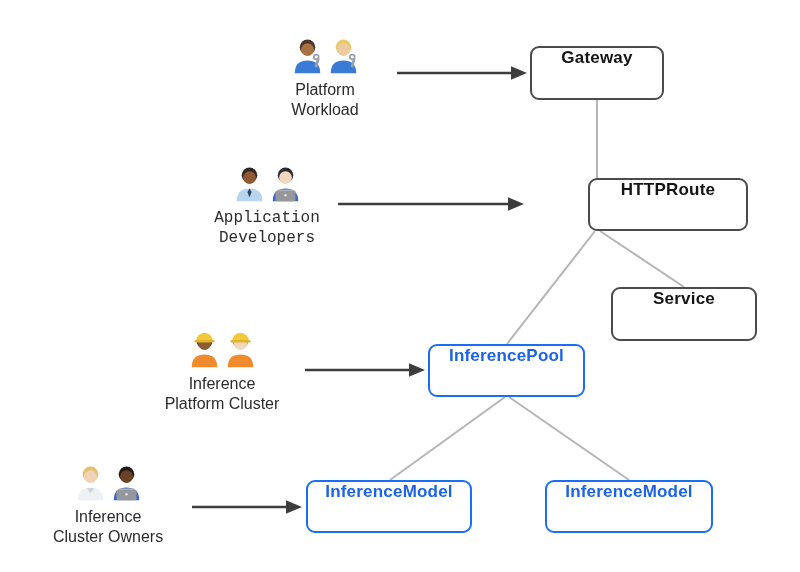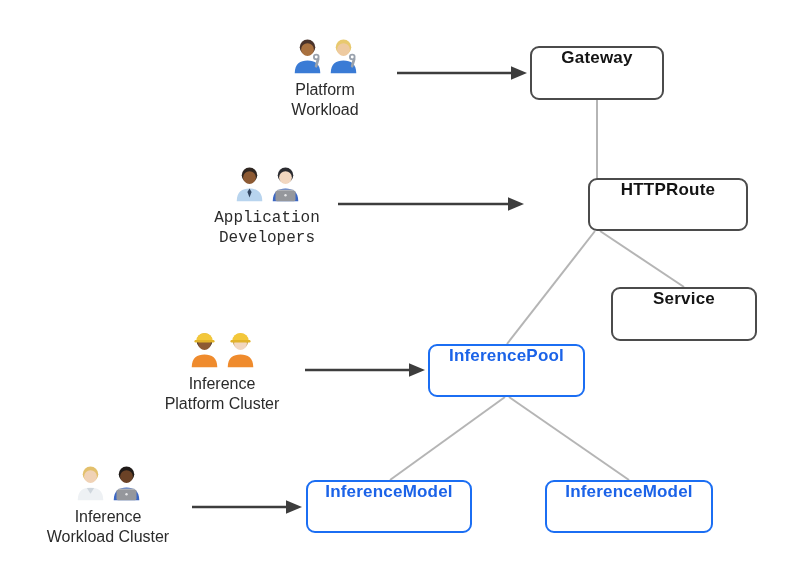--- a/index.html
+++ b/index.html
@@ -161,17 +161,17 @@
           <circle cx="17" cy="11.5" r="8.5" fill="#1f1a18"></circle>
           <circle cx="17" cy="14" r="7" fill="#6b4226"></circle>
           <path d="M3 40 C3 29.5 9 26 17 26 C25 26 31 29.5 31 40 Z" fill="#3a66c4"></path>
           <rect x="8" y="27" width="18" height="2.2" rx="1.1" fill="#b7b9be"></rect>
           <rect x="6" y="28.6" width="22" height="11.4" rx="1.6" fill="#95979c"></rect>
           <circle cx="17" cy="33.5" r="1.3" fill="#e8e8ea"></circle>
         </svg>
       </div>
     <div class="label">
       <div>Inference</div>
-      <div>Workload Cluster</div>
+      <div>Cluster Owners</div>
     </div>
   </div>
 
 </div>
 
 </body></html>

